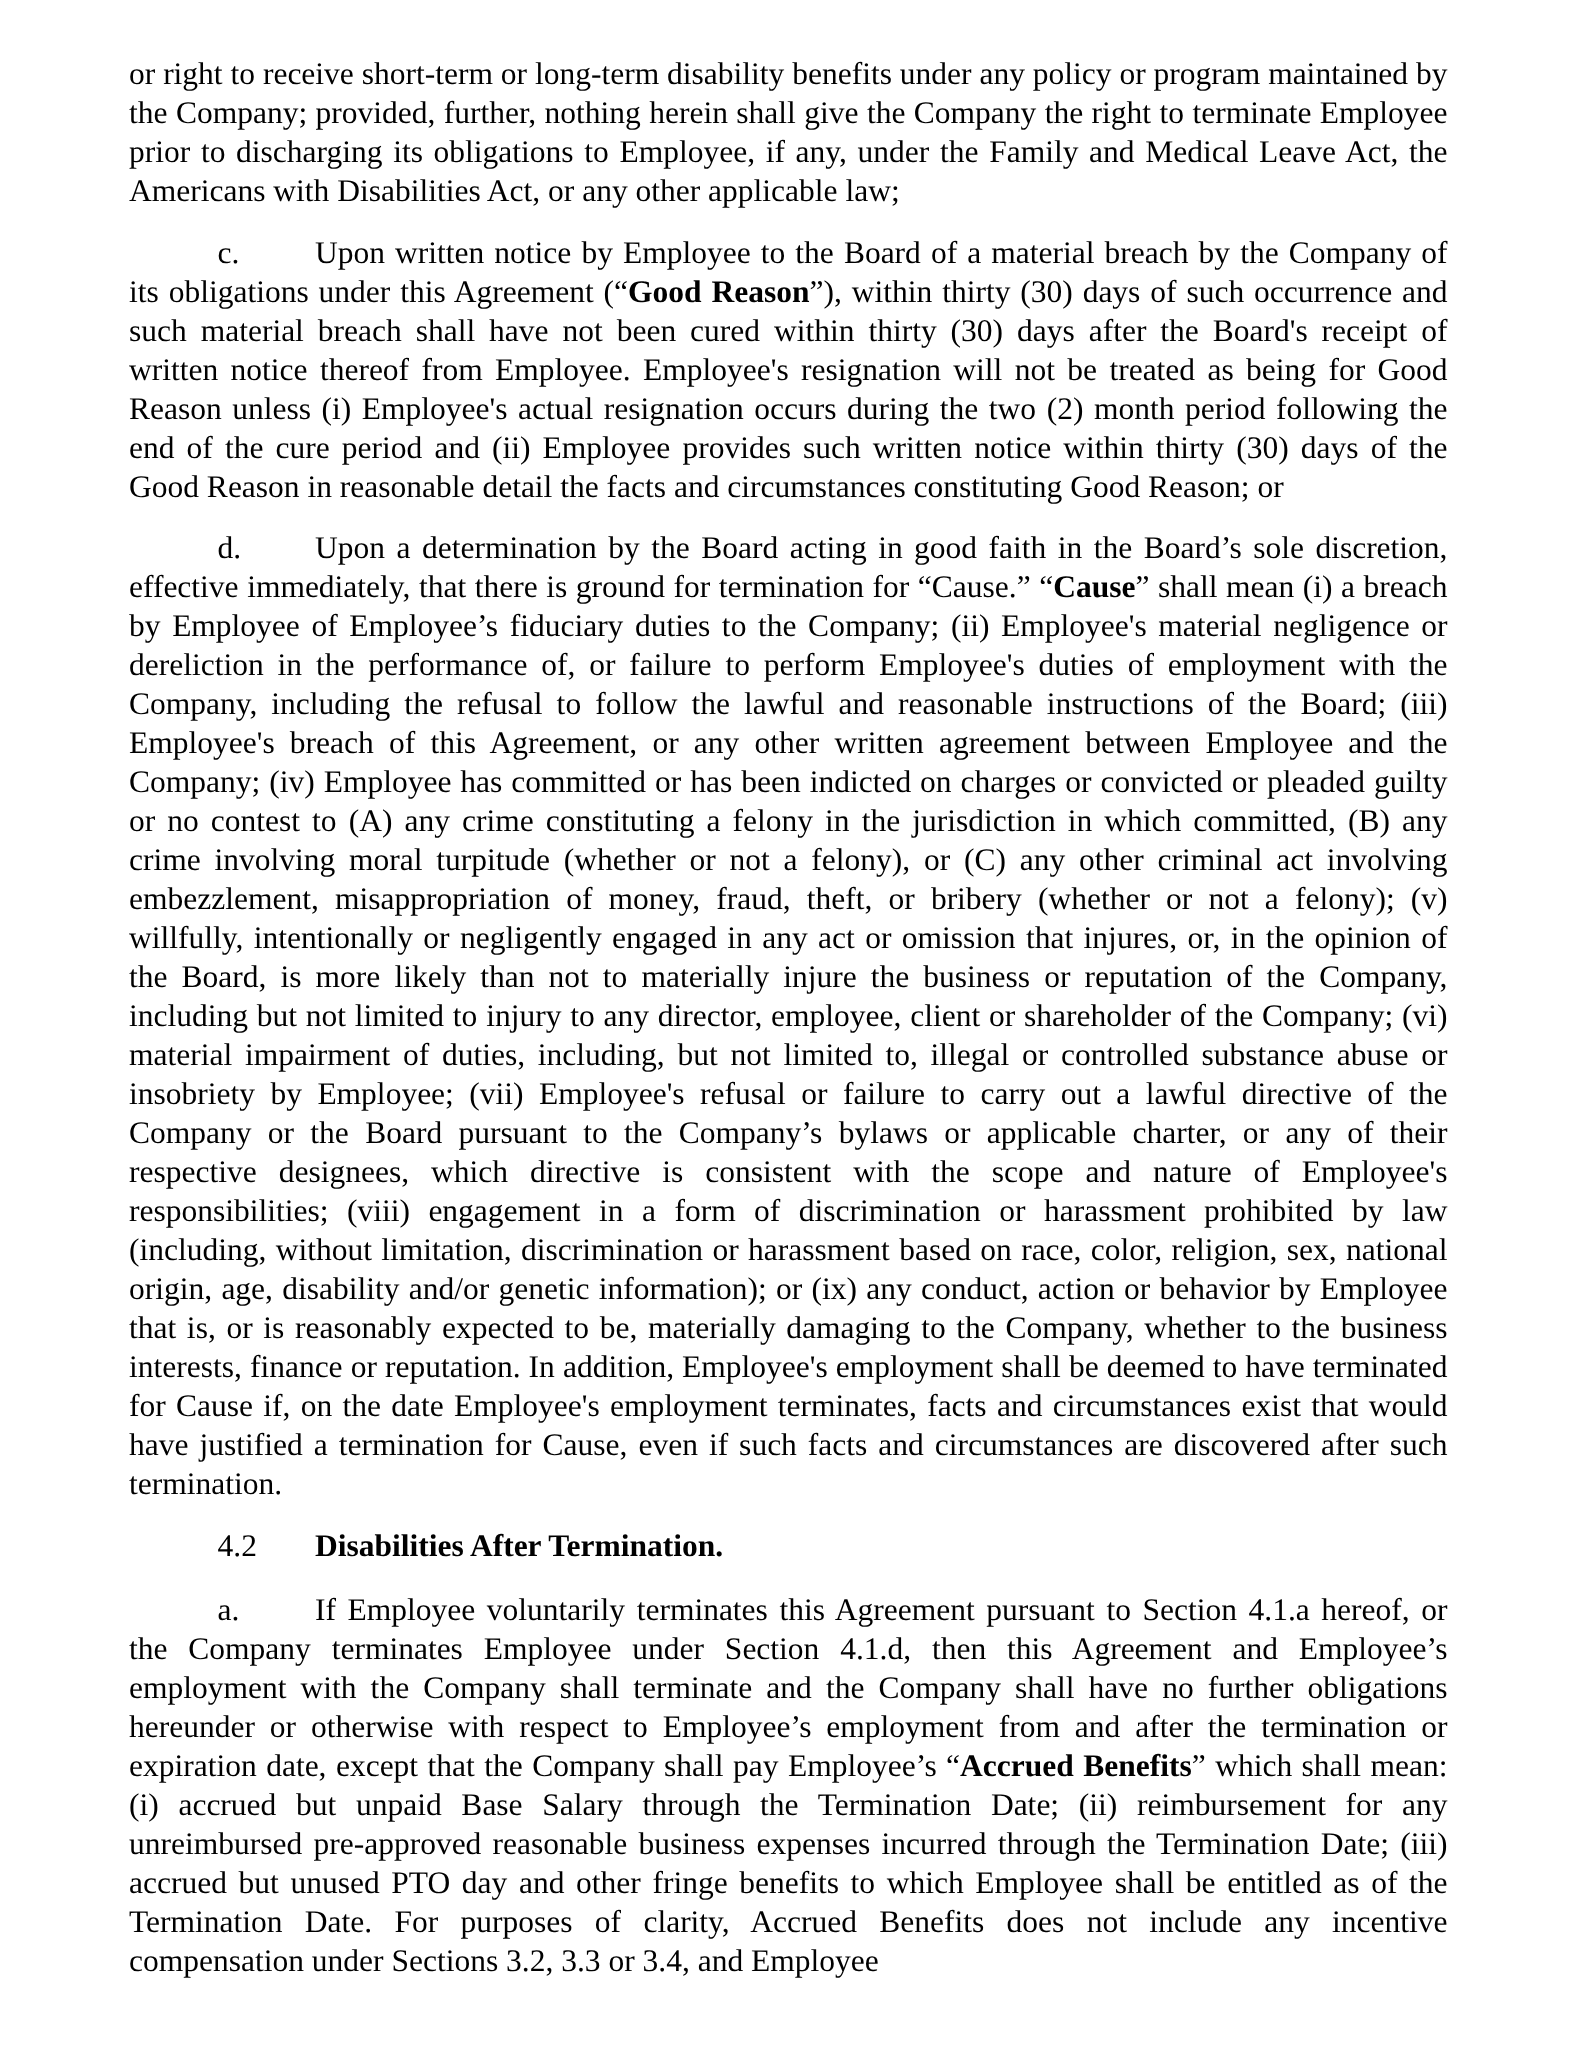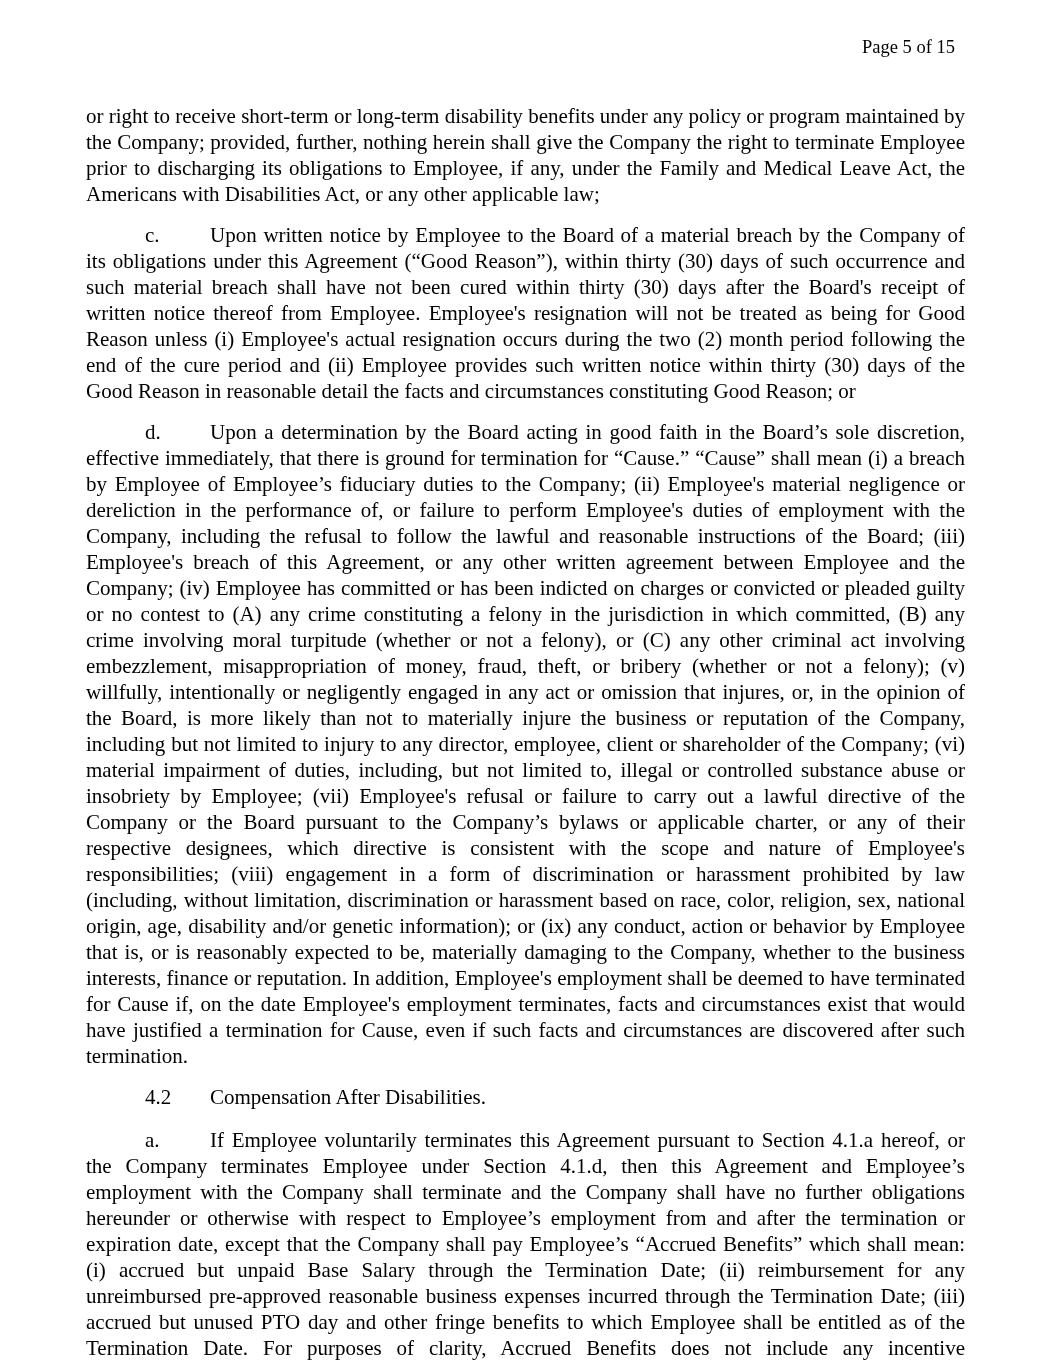--- a/index.html
+++ b/index.html
@@ -41,28 +41,27 @@
     display: inline-block;
     width: 65px;
     text-indent: 0;
   }
   .para.heading {
     text-align: left;
     margin-bottom: 17px;
     margin-top: 2px;
   }
   .bold {
-    font-weight: normal;
+    font-weight: bold;
   }
 </style>
 </head>
 <body>
 
 <div class="page">
-  <div class="page-header">Page 5 of 15</div>
   <div class="doc-body" id="doc-body">
       <p class="para"><span>or right to receive short-term or long-term disability benefits under any policy or program maintained by the Company; provided, further, nothing herein shall give the Company the right to terminate Employee prior to discharging its obligations to Employee, if any, under the Family and Medical Leave Act, the Americans with Disabilities Act, or any other applicable law;</span></p>
       <p class="para marked"><span class="marker">c.</span><span>Upon written notice by Employee to the Board of a material breach by the Company of its obligations under this Agreement (“</span><span class="bold">Good Reason</span><span>”), within thirty (30) days of such occurrence and such material breach shall have not been cured within thirty (30) days after the Board's receipt of written notice thereof from Employee. Employee's resignation will not be treated as being for Good Reason unless (i) Employee's actual resignation occurs during the two (2) month period following the end of the cure period and (ii) Employee provides such written notice within thirty (30) days of the Good Reason in reasonable detail the facts and circumstances constituting Good Reason; or</span></p>
       <p class="para marked"><span class="marker">d.</span><span>Upon a determination by the Board acting in good faith in the Board’s sole discretion, effective immediately, that there is ground for termination for “Cause.” “</span><span class="bold">Cause</span><span>” shall mean (i) a breach by Employee of Employee’s fiduciary duties to the Company; (ii) Employee's material negligence or dereliction in the performance of, or failure to perform Employee's duties of employment with the Company, including the refusal to follow the lawful and reasonable instructions of the Board; (iii) Employee's breach of this Agreement, or any other written agreement between Employee and the Company; (iv) Employee has committed or has been indicted on charges or convicted or pleaded guilty or no contest to (A) any crime constituting a felony in the jurisdiction in which committed, (B) any crime involving moral turpitude (whether or not a felony), or (C) any other criminal act involving embezzlement, misappropriation of money, fraud, theft, or bribery (whether or not a felony); (v) willfully, intentionally or negligently engaged in any act or omission that injures, or, in the opinion of the Board, is more likely than not to materially injure the business or reputation of the Company, including but not limited to injury to any director, employee, client or shareholder of the Company; (vi) material impairment of duties, including, but not limited to, illegal or controlled substance abuse or insobriety by Employee; (vii) Employee's refusal or failure to carry out a lawful directive of the Company or the Board pursuant to the Company’s bylaws or applicable charter, or any of their respective designees, which directive is consistent with the scope and nature of Employee's responsibilities; (viii) engagement in a form of discrimination or harassment prohibited by law (including, without limitation, discrimination or harassment based on race, color, religion, sex, national origin, age, disability and/or genetic information); or (ix) any conduct, action or behavior by Employee that is, or is reasonably expected to be, materially damaging to the Company, whether to the business interests, finance or reputation. In addition, Employee's employment shall be deemed to have terminated for Cause if, on the date Employee's employment terminates, facts and circumstances exist that would have justified a termination for Cause, even if such facts and circumstances are discovered after such termination.</span></p>
-      <p class="para heading marked"><span class="marker">4.2</span><span class="bold">Compensation After Disabilities.</span></p>
+      <p class="para heading marked"><span class="marker">4.2</span><span class="bold">Disabilities After Termination.</span></p>
       <p class="para marked"><span class="marker">a.</span><span>If Employee voluntarily terminates this Agreement pursuant to Section 4.1.a hereof, or the Company terminates Employee under Section 4.1.d, then this Agreement and Employee’s employment with the Company shall terminate and the Company shall have no further obligations hereunder or otherwise with respect to Employee’s employment from and after the termination or expiration date, except that the Company shall pay Employee’s “</span><span class="bold">Accrued Benefits</span><span>” which shall mean: (i) accrued but unpaid Base Salary through the Termination Date; (ii) reimbursement for any unreimbursed pre-approved reasonable business expenses incurred through the Termination Date; (iii) accrued but unused PTO day and other fringe benefits to which Employee shall be entitled as of the Termination Date. For purposes of clarity, Accrued Benefits does not include any incentive compensation under Sections 3.2, 3.3 or 3.4, and Employee</span></p>
     </div>
 </div>
 
 </body></html>

